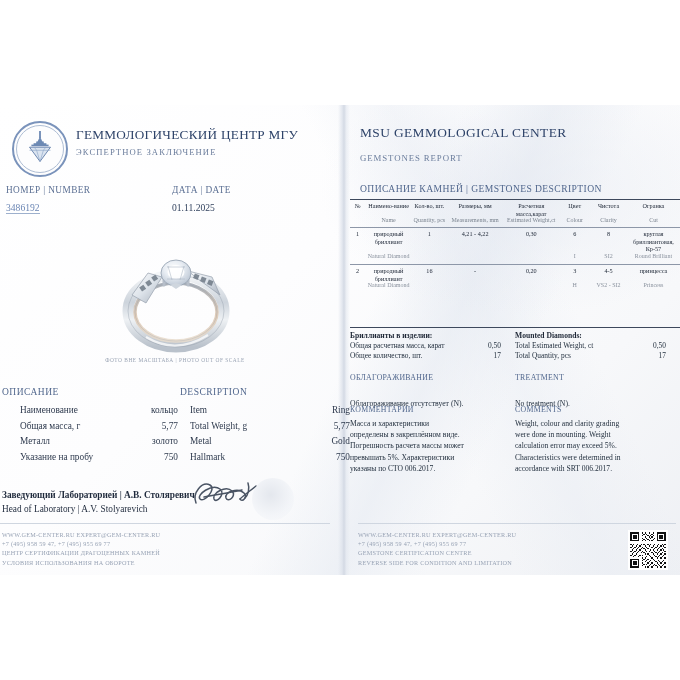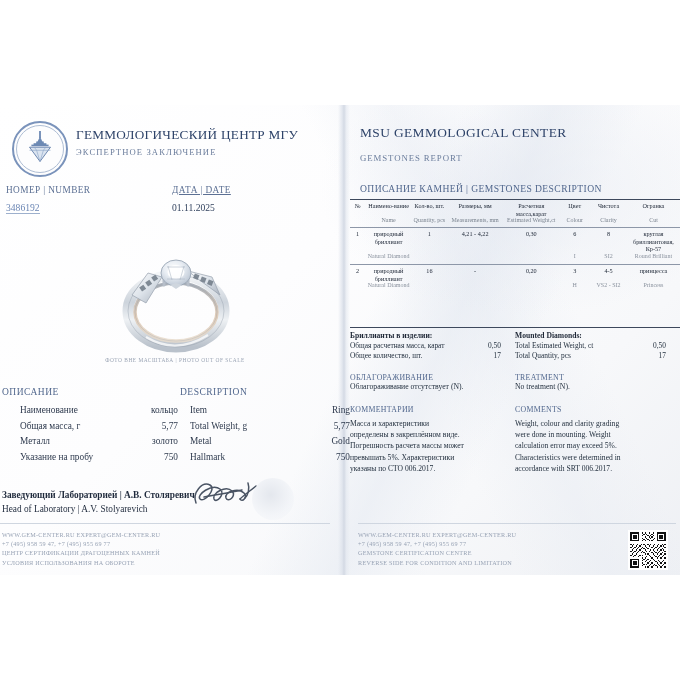--- a/index.html
+++ b/index.html
@@ -99,21 +99,21 @@
     position: absolute; left: 10px; top: 20px;
     font-size: 13.4px; letter-spacing: 0.4px;
     color: #2e4369; white-space: nowrap;
   }
   .org-sub-en {
     position: absolute; left: 10px; top: 48px;
     font-size: 8.8px; letter-spacing: 0.9px;
     color: #6b7d9c; white-space: nowrap;
   }
   .nd-num-label { position: absolute; left: 6px;   top: 80px; font-size: 9.3px; letter-spacing: .4px; color: #5c7094; white-space: nowrap;}
-  .nd-date-label{ position: absolute; left: 172px; top: 80px; font-size: 9.3px; letter-spacing: .4px; color: #5c7094; white-space: nowrap; text-decoration: underline;}
+  .nd-date-label{ position: absolute; left: 172px; top: 80px; font-size: 9.3px; letter-spacing: .4px; color: #5c7094; white-space: nowrap;}
   .nd-num-val {
     position: absolute; left: 6px; top: 97px;
     font-size: 9.6px; color: #6b86b4;
     border-bottom: 1px solid #9db0cd;
     padding-bottom: 0px;
     white-space: nowrap;
   }
   .nd-date-val {
     position: absolute; left: 172px; top: 97px;
     font-size: 9.6px; color: #33435f; white-space: nowrap;
@@ -227,21 +227,21 @@
   .mount-title { font-weight: bold; color: #1e2736; font-size: 7.6px; margin-bottom: 1px; }
   .mount-row { display: flex; justify-content: space-between; line-height: 10.4px; padding-right: 14px; }
   .mount-row .k { color: #23martial; }
   .mount-row { color: #23303f; }
   .mount-row .v { text-align: right; }
 
   
   .treat-wrap { position: absolute; left: 0px; top: 268px; width: 330px; font-size: 7.6px; }
   .treat-cols { display: flex; }
   .treat-col { width: 165px; }
-  .treat-head { color: #51678d; font-size: 7.8px; letter-spacing: 0.3px; margin-bottom: 0; }
+  .treat-head { color: #51678d; font-size: 7.8px; letter-spacing: 0.3px; margin-bottom: 17px; }
   .treat-body { color: #23303f; font-size: 7.7px; }
 
   
   .com-wrap { position: absolute; left: 0px; top: 300px; width: 330px; }
   .com-cols { display: flex; }
   .com-col { width: 165px; padding-right: 8px; box-sizing: border-box; }
   .com-head { color: #51678d; font-size: 7.8px; letter-spacing: 0.3px; margin-bottom: 4px; }
   .com-body { color: #23303f; font-size: 7.6px; line-height: 11.2px; }
   .com-body div { white-space: nowrap; }
 

